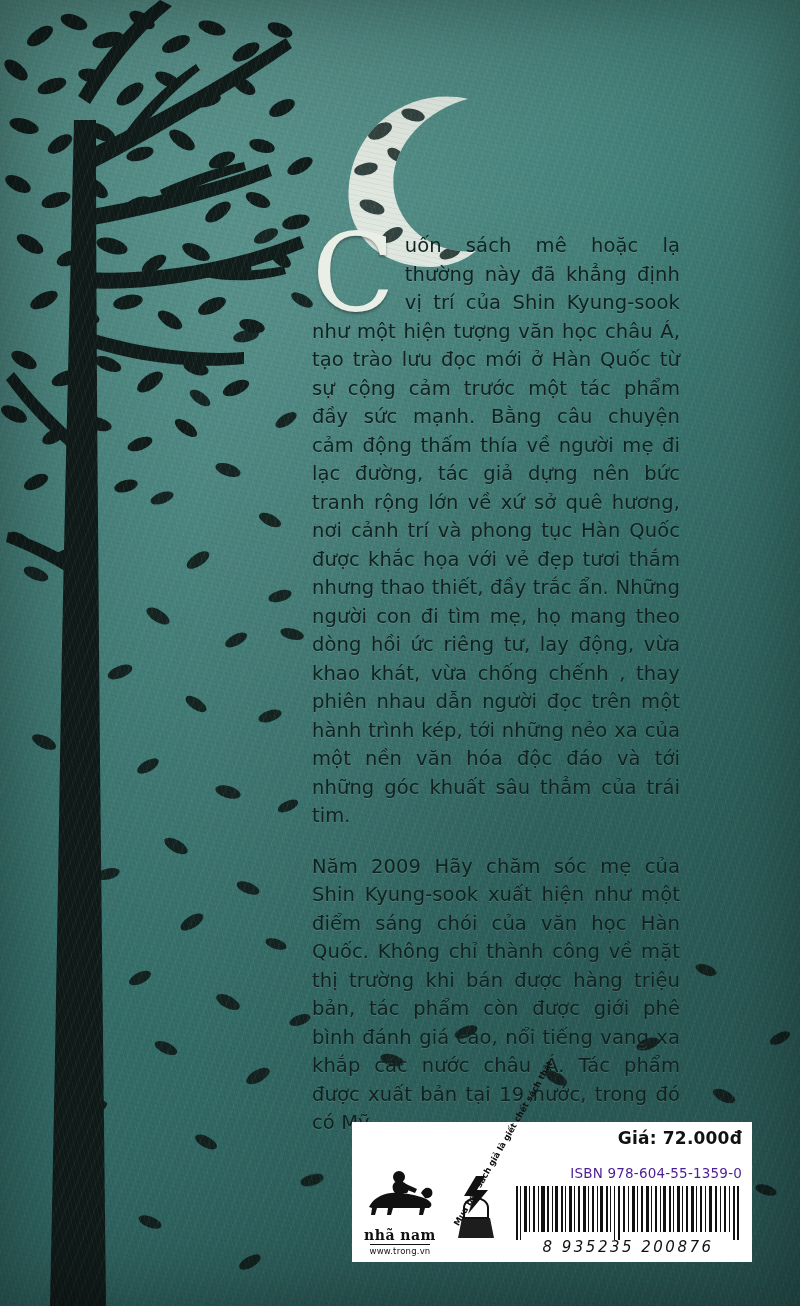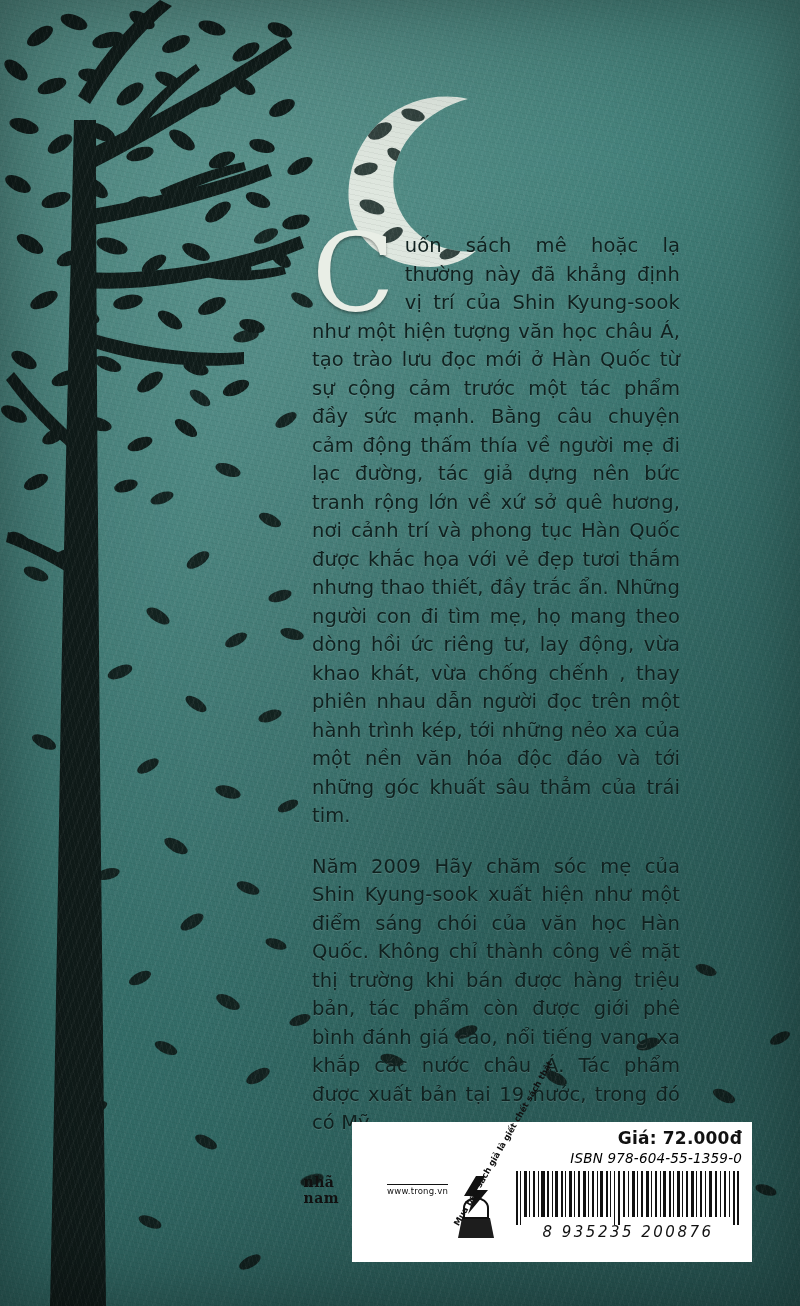--- a/index.html
+++ b/index.html
@@ -102,25 +102,24 @@
     width: 400px;
     height: 140px;
     background: #ffffff;
     display: flex;
     align-items: stretch;
   }
 
   .pub-block {
     width: 96px;
     display: flex;
-    flex-direction: row;
+    flex-direction: column;
     align-items: center;
     justify-content: flex-end;
     padding-bottom: 6px;
-    gap: 48px;
   }
   .pub-logo { width: 74px; height: 62px; }
   .pub-name {
     font-family: "DejaVu Serif", serif;
     font-size: 14px;
     font-weight: bold;
     color: #111;
     letter-spacing: 0.5px;
     margin-top: 2px;
   }
@@ -162,24 +161,23 @@
     padding: 6px 10px 4px 0;
   }
   .price {
     font-size: 17px;
     font-weight: bold;
     color: #111;
     letter-spacing: 0.2px;
   }
   .isbn {
     font-size: 13.5px;
-    color: #000000;
-    margin-top: 2px;
+    color: #4c1d95;
+    margin-top: 17px;
     letter-spacing: 0.2px;
-    font-style: italic;
   }
   .barcode-wrap {
     margin-top: 5px;
     width: 228px;
     display: flex;
     flex-direction: column;
     align-items: center;
   }
   .barcode {
     width: 228px;

